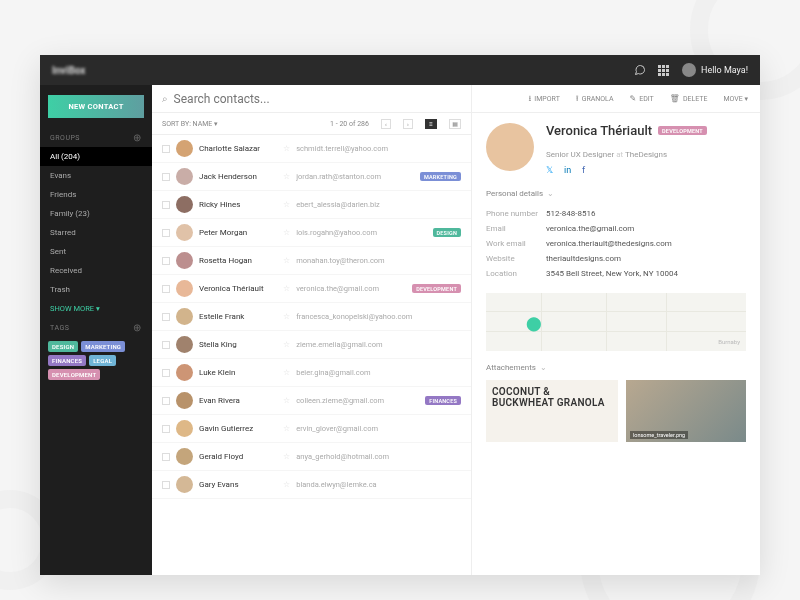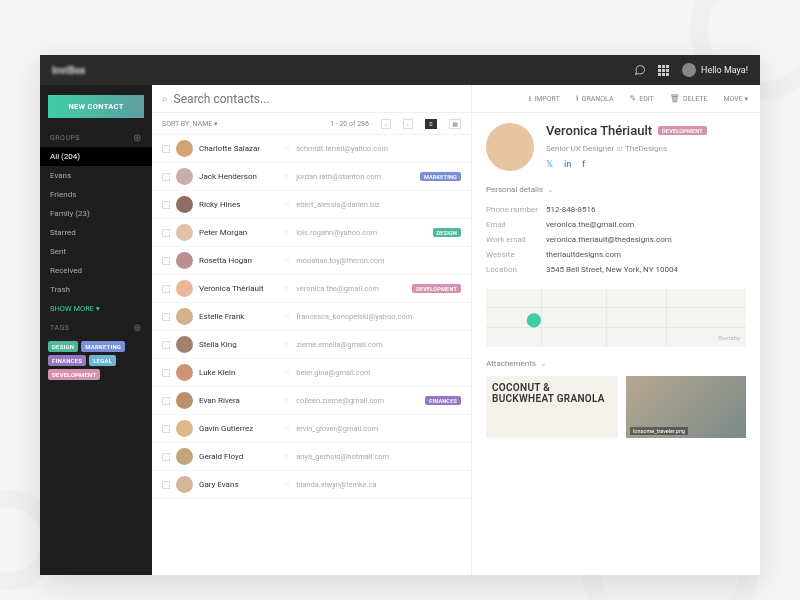--- a/index.html
+++ b/index.html
@@ -48,21 +48,21 @@
 .rtag{font-size:5.5px;padding:1.5px 4px;border-radius:2px;color:#fff;font-weight:600;letter-spacing:0.2px;flex-shrink:0}
 .rtag.marketing{background:#7b8fd6}.rtag.design{background:#4fb89c}.rtag.development{background:#d690b0}.rtag.finances{background:#9478c4}
 .detail{flex:1;display:flex;flex-direction:column;overflow:hidden}
 .actions{height:28px;display:flex;align-items:center;justify-content:flex-end;border-bottom:1px solid #eee;padding:0 8px;gap:8px}
 .act{display:flex;align-items:center;gap:3px;font-size:7px;color:#888;padding:0 4px}
 .act .ic{font-size:8px}
 .profile{padding:10px 14px;display:flex;gap:12px;align-items:flex-start}
 .big-av{width:48px;height:48px;border-radius:50%;background:#e8c4a0;flex-shrink:0}
 .pname{font-size:13px;color:#333;font-weight:500}
 .pname-line{display:flex;align-items:center;gap:6px}
-.ptitle{font-size:8px;color:#999;margin-top:6px}
+.ptitle{font-size:8px;color:#999;margin-top:12px}
 .socials{display:flex;gap:8px;margin-top:6px}
 .soc{width:10px;height:10px;font-size:9px}
 .soc.tw{color:#1da1f2}.soc.li{color:#0077b5}.soc.fb{color:#4267b2}
 .section-title{font-size:8px;color:#888;padding:4px 14px;display:flex;align-items:center;gap:4px}
 .section-title::after{content:"⌄";font-size:8px;color:#bbb}
 .details-grid{padding:4px 14px 8px;font-size:8px}
 .drow{display:flex;padding:3px 0}
 .dlabel{width:60px;color:#aaa}
 .dval{color:#555}
 .map{margin:4px 14px 8px;height:58px;background:#f4f4f0;position:relative;overflow:hidden}

